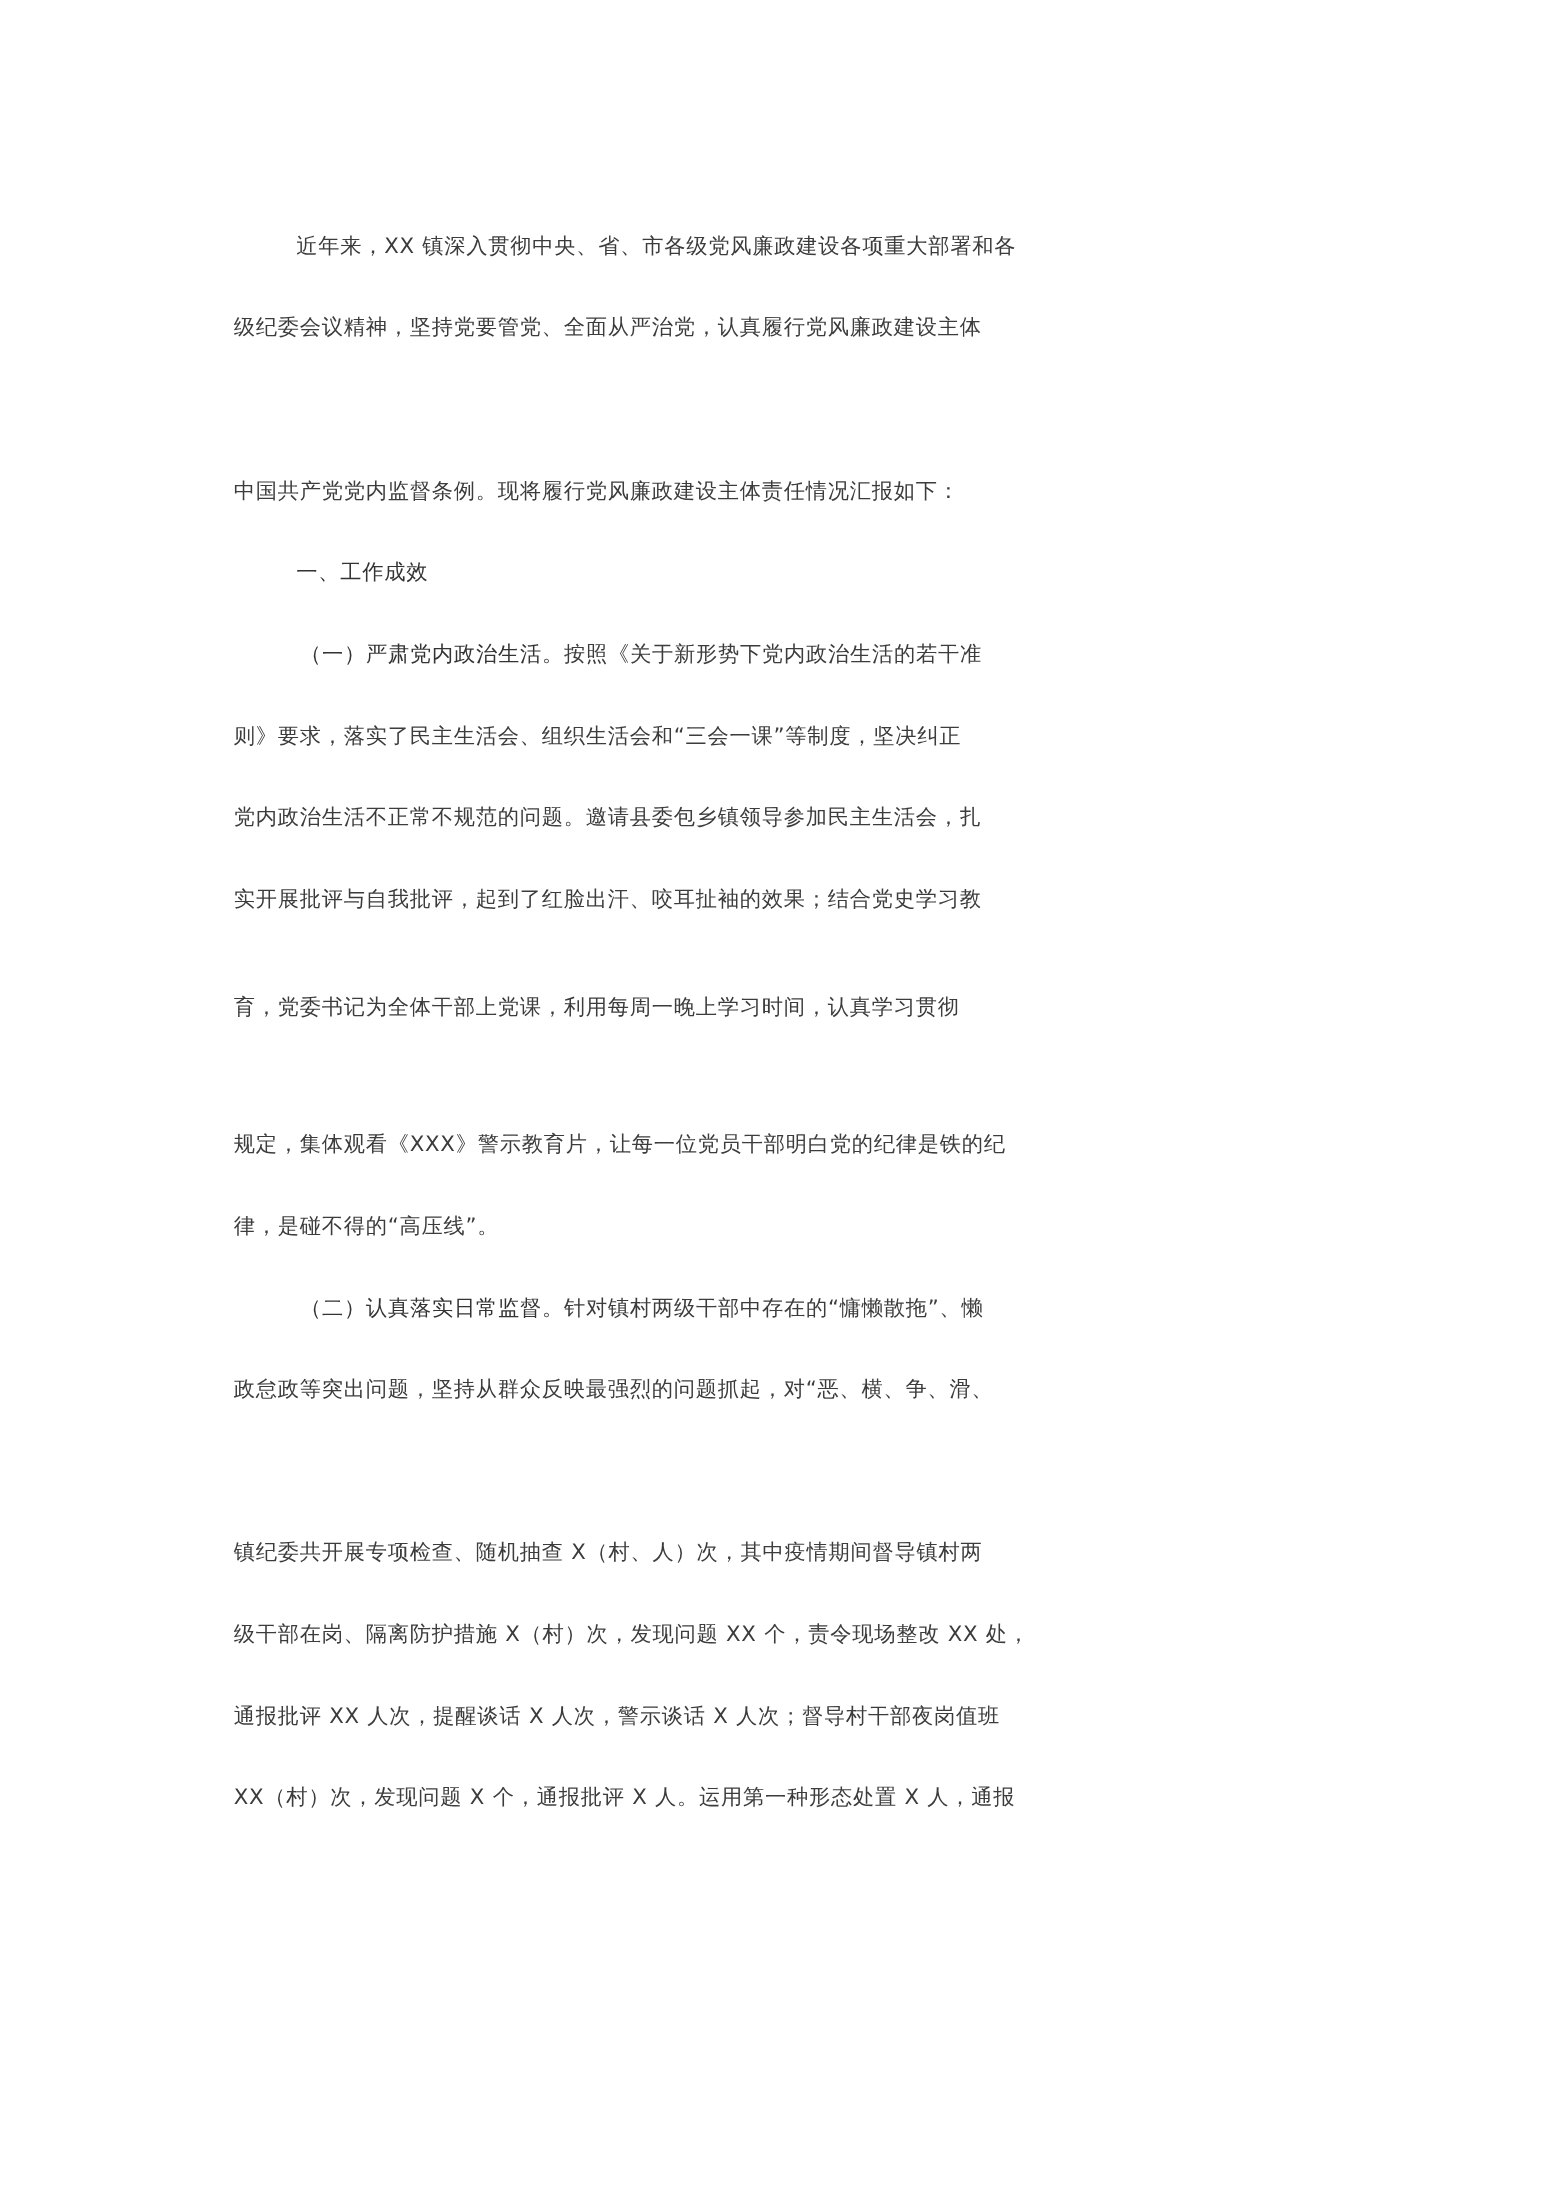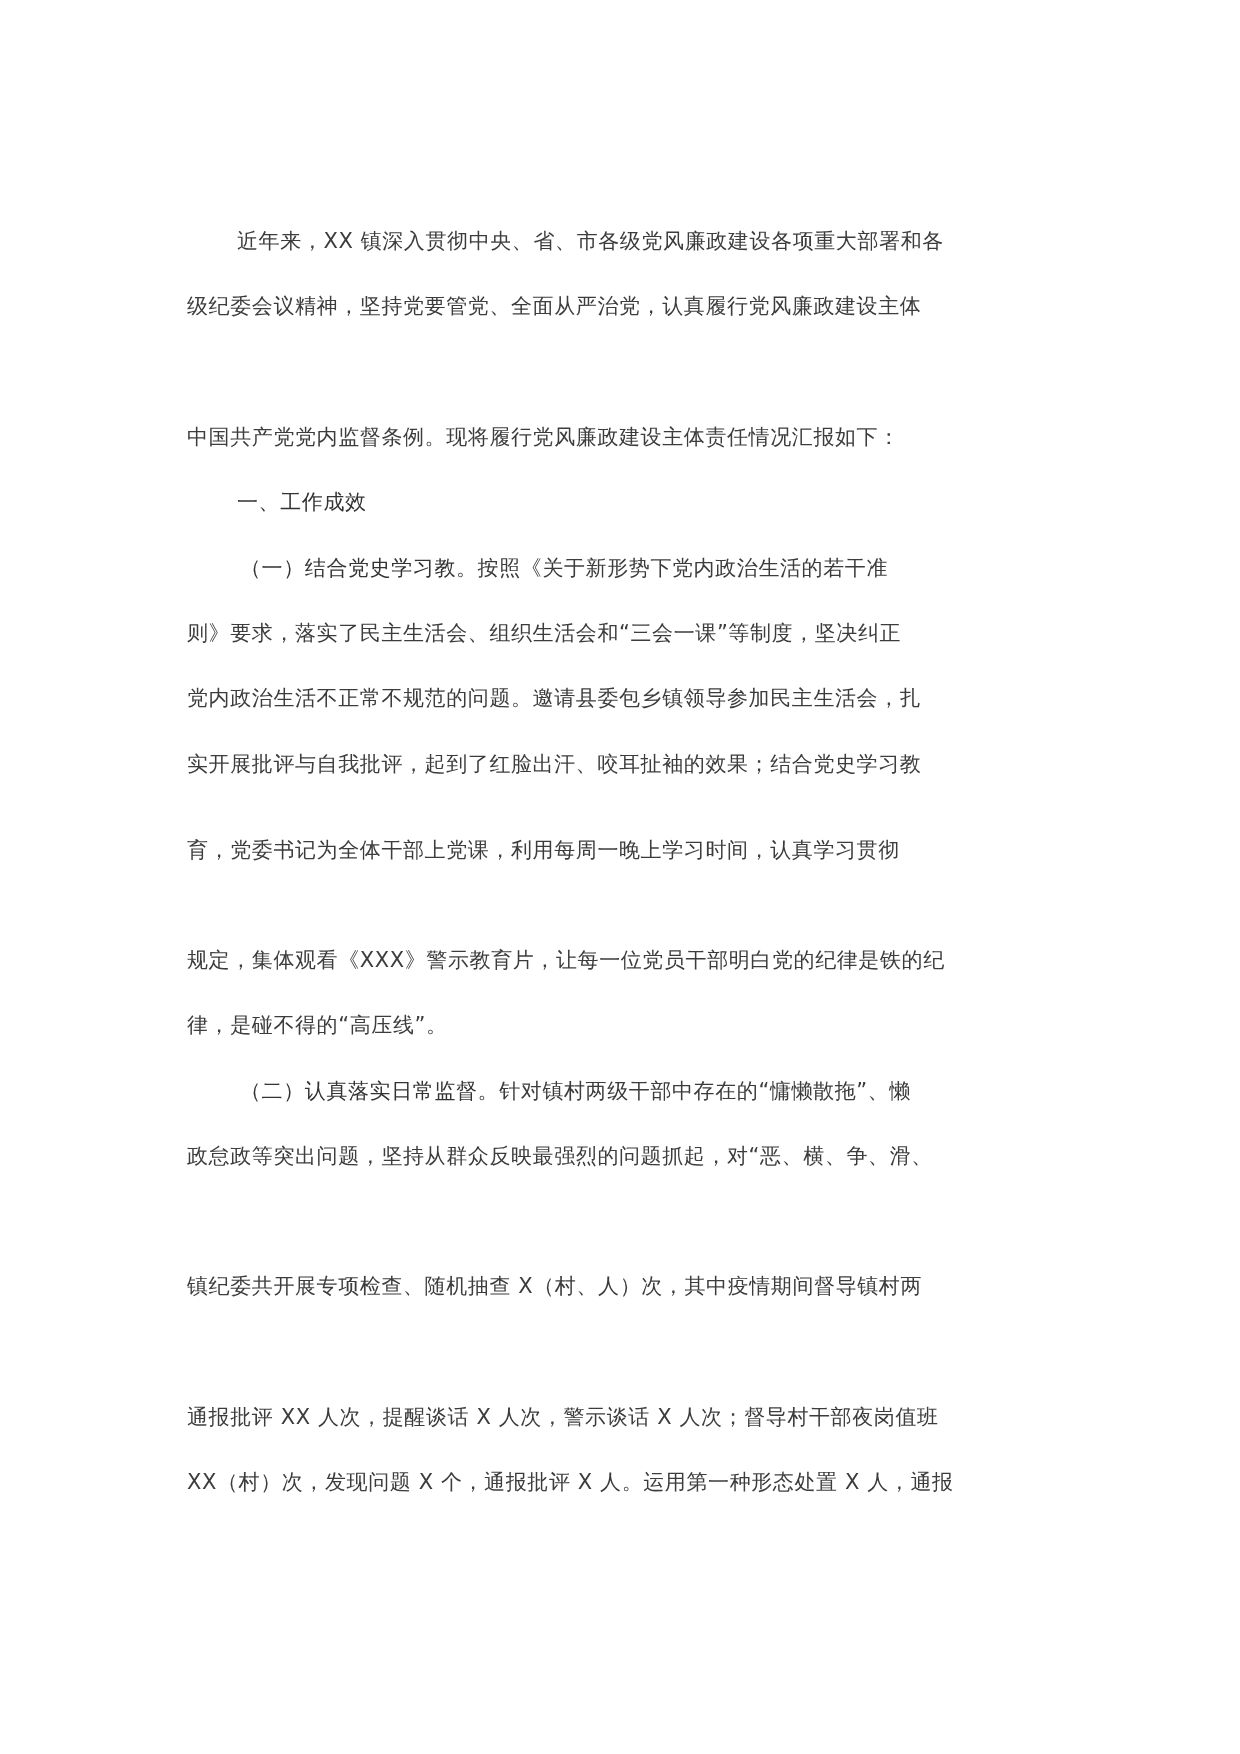--- a/index.html
+++ b/index.html
@@ -20,52 +20,52 @@
       width: 1240px;
       height: 1754px;
       background: #ffffff;
     }
     .line {
       position: absolute;
       left: 187px;
       height: 40px;
       line-height: 40px;
       font-family: "DejaVu Sans", "Liberation Sans", sans-serif;
-      font-size: 21px;
+      font-size: 17px;
       color: #3c3c3c;
       white-space: nowrap;
       letter-spacing: 0.6px;
-      margin-top: 44px;
     }
     .indent { left: 237px; }
     .indent-sub { left: 240px; }
     .bold { font-weight: normal; color: #333333; }
   </style>
 </head>
 <body>
 
 <div class="page">
 
   <div class="line indent" style="top:177px">近年来，XX 镇深入贯彻中央、省、市各级党风廉政建设各项重大部署和各</div>
   <div class="line" style="top:242px">级纪委会议精神，坚持党要管党、全面从严治党，认真履行党风廉政建设主体</div>
   <div class="line" style="top:373px">中国共产党党内监督条例。现将履行党风廉政建设主体责任情况汇报如下：</div>
 
   <div class="line indent bold" style="top:438px">一、工作成效</div>
 
   <div class="line indent-sub" style="top:504px">
-    <span class="bold">（一）结合党史学习教。</span><span>按照《关于新形势下党内政治生活的若干准</span>
+    <span class="bold">（一）严肃党内政治生活。</span><span>按照《关于新形势下党内政治生活的若干准</span>
   </div>
   <div class="line" style="top:569px">则》要求，落实了民主生活会、组织生活会和“三会一课”等制度，坚决纠正</div>
   <div class="line" style="top:634px">党内政治生活不正常不规范的问题。邀请县委包乡镇领导参加民主生活会，扎</div>
   <div class="line" style="top:700px">实开展批评与自我批评，起到了红脸出汗、咬耳扯袖的效果；结合党史学习教</div>
   <div class="line" style="top:786px">育，党委书记为全体干部上党课，利用每周一晚上学习时间，认真学习贯彻</div>
   <div class="line" style="top:896px">规定，集体观看《XXX》警示教育片，让每一位党员干部明白党的纪律是铁的纪</div>
   <div class="line" style="top:961px">律，是碰不得的“高压线”。</div>
 
   <div class="line indent-sub" style="top:1027px">
     <span class="bold">（二）认真落实日常监督。</span><span>针对镇村两级干部中存在的“慵懒散拖”、懒</span>
   </div>
   <div class="line" style="top:1092px">政怠政等突出问题，坚持从群众反映最强烈的问题抓起，对“恶、横、争、滑、</div>
   <div class="line" style="top:1222px">镇纪委共开展专项检查、随机抽查 X（村、人）次，其中疫情期间督导镇村两</div>
+  <div class="line" style="top:1288px">级干部在岗、隔离防护措施 X（村）次，发现问题 XX 个，责令现场整改 XX 处，</div>
   <div class="line" style="top:1353px">通报批评 XX 人次，提醒谈话 X 人次，警示谈话 X 人次；督导村干部夜岗值班</div>
   <div class="line" style="top:1418px">XX（村）次，发现问题 X 个，通报批评 X 人。运用第一种形态处置 X 人，通报</div>
 
 </div>
 
 </body></html>

